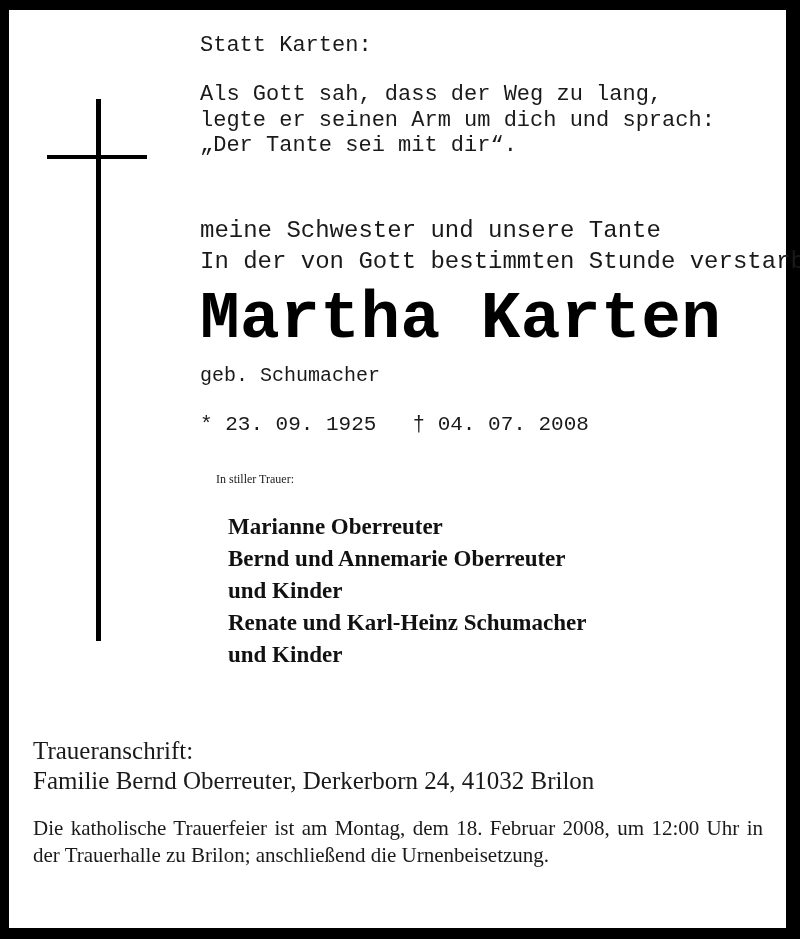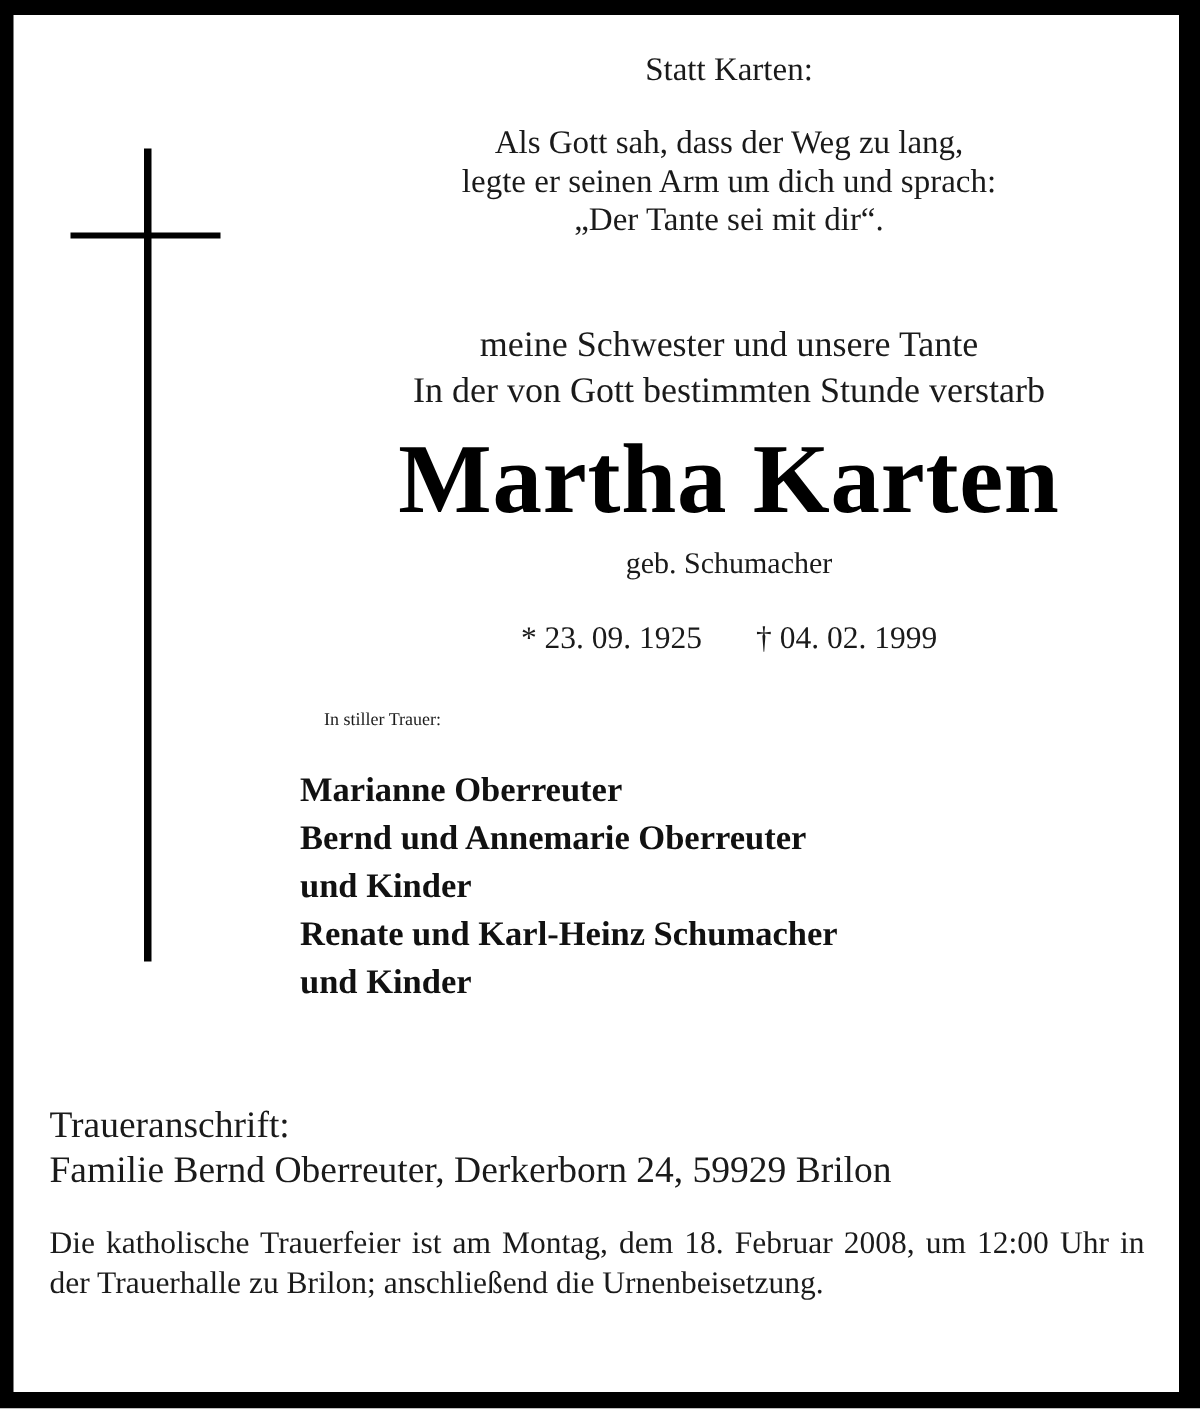--- a/index.html
+++ b/index.html
@@ -42,21 +42,22 @@
       background: #000000;
     }
     .abs {
       position: absolute;
       white-space: nowrap;
     }
     .center-col {
       position: absolute;
       left: 200px;
       width: 572px;
-      text-align: center;
+      text-align: left;
+      font-family: Liberation Mono, monospace;
     }
     .header-title {
       top: 32px;
       font-size: 22px;
       line-height: 28px;
     }
     .poem {
       top: 82px;
       font-size: 22px;
       line-height: 25.5px;
@@ -96,21 +97,21 @@
     }
     .mourners {
       position: absolute;
       left: 200px;
       top: 511px;
       font-size: 23px;
       line-height: 32px;
       font-weight: bold;
       color: #111111;
     }
-    .mourners div { white-space: nowrap; }
+    .mourners div { white-space: nowrap; margin-left: 28px; }
     .address-label {
       left: 33px;
       top: 736px;
       font-size: 25px;
       line-height: 30px;
     }
     .address {
       left: 33px;
       top: 766px;
       font-size: 25px;
@@ -148,29 +149,29 @@
 <div class="center-col intro">
   <div>meine Schwester und unsere Tante</div>
   <div>In der von Gott bestimmten Stunde verstarb</div>
 </div>
 
 <div class="center-col name">Martha Karten</div>
 
 <div class="center-col maiden">geb. Schumacher</div>
 
 <div class="center-col dates">
-  <span class="born">* 23. 09. 1925</span><span class="died">† 04. 02. 1999</span>
+  <span class="born">* 23. 09. 1925</span><span class="died">† 04. 07. 2008</span>
 </div>
 
 <div class="abs mourning-label">In stiller Trauer:</div>
 
 <div class="mourners">
   <div>Marianne Oberreuter</div>
   <div>Bernd und Annemarie Oberreuter</div>
   <div>und Kinder</div>
   <div>Renate und Karl-Heinz Schumacher</div>
   <div>und Kinder</div>
 </div>
 
 <div class="abs address-label">Traueranschrift:</div>
-<div class="abs address">Familie Bernd Oberreuter, Derkerborn 24, 59929 Brilon</div>
+<div class="abs address">Familie Bernd Oberreuter, Derkerborn 24, 41032 Brilon</div>
 
 <div class="notice">Die katholische Trauerfeier ist am Montag, dem 18. Februar 2008, um 12:00 Uhr in der Trauerhalle zu Brilon; anschließend die Urnenbeisetzung.</div>
 
 </body></html>

